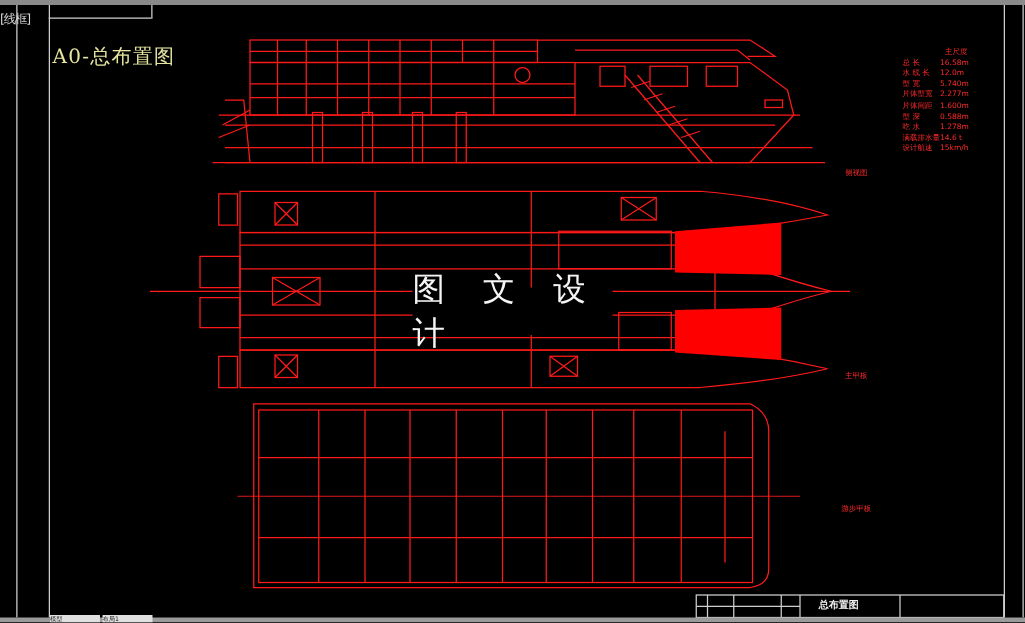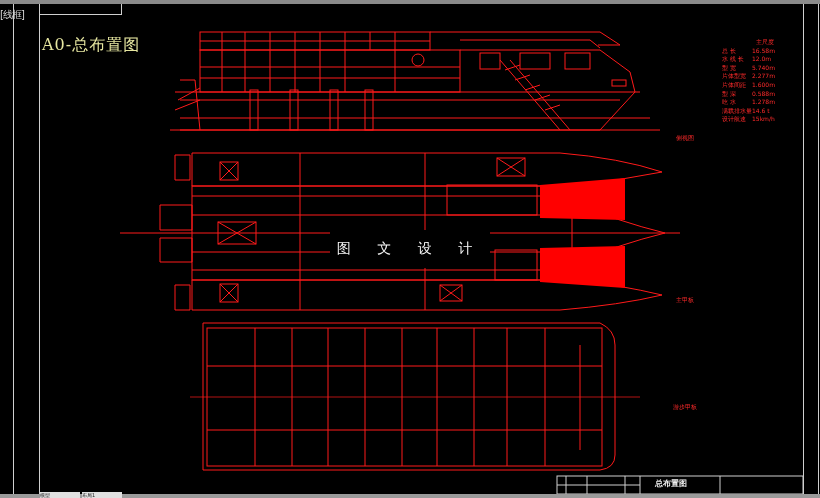--- a/index.html
+++ b/index.html
@@ -4,21 +4,21 @@
 <style>
   html,body{margin:0;padding:0;background:#000;}
   body{width:820px;height:498px;position:relative;overflow:hidden;font-family:"DejaVu Sans",sans-serif;}
   .topstrip{position:absolute;left:0;top:0;width:820px;height:4px;background:#8a8a8a;}
   .viewport-label{position:absolute;left:0;top:8px;font-size:10px;color:#d8d8d8;letter-spacing:-1px;}
   .vline{position:absolute;background:#cfcfcf;width:1px;}
   .hline{position:absolute;background:#cfcfcf;height:1px;}
   .title{position:absolute;left:42px;top:35px;font-family:"DejaVu Serif",serif;font-size:16px;color:#e6e6a0;letter-spacing:1px;}
   .canvas-svg{position:absolute;left:0;top:0;}
   .watermark{position:absolute;left:330px;top:230px;width:160px;height:38px;background:#000;display:flex;align-items:center;justify-content:center;}
-  .watermark span{color:#f4f4f4;font-family:"DejaVu Serif",serif;font-size:14px;letter-spacing:11px;}
+  .watermark span{color:#f4f4f4;font-family:"DejaVu Serif",serif;font-size:26px;letter-spacing:11px;}
   .params{position:absolute;left:722px;top:38px;width:80px;font-size:6px;color:#ff2a2a;line-height:8.6px;}
   .params .ph{text-align:center;padding-left:6px;}
   .params .row{display:flex;}
   .params .k{width:30px;}
   .params .v{flex:1;}
   .tb-title{position:absolute;left:655px;top:478px;font-size:8px;color:#f0f0f0;font-weight:bold;}
   .status{position:absolute;left:0;top:494px;width:820px;height:4px;background:#9a9a9a;}
   .tab{position:absolute;top:492px;height:6px;font-size:5px;color:#222;background:#e0e0e0;}
   .redlabel{position:absolute;font-size:6px;color:#ff2a2a;}
 </style>

